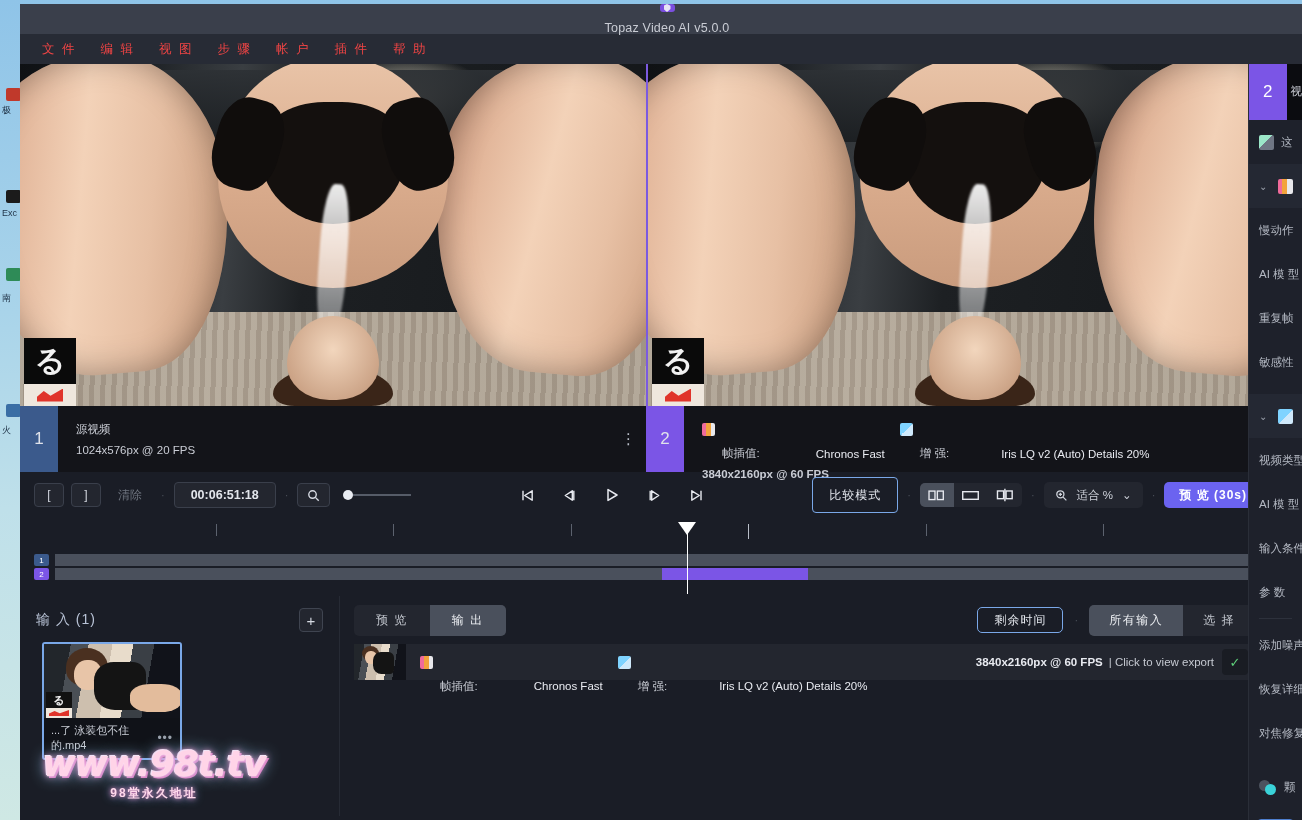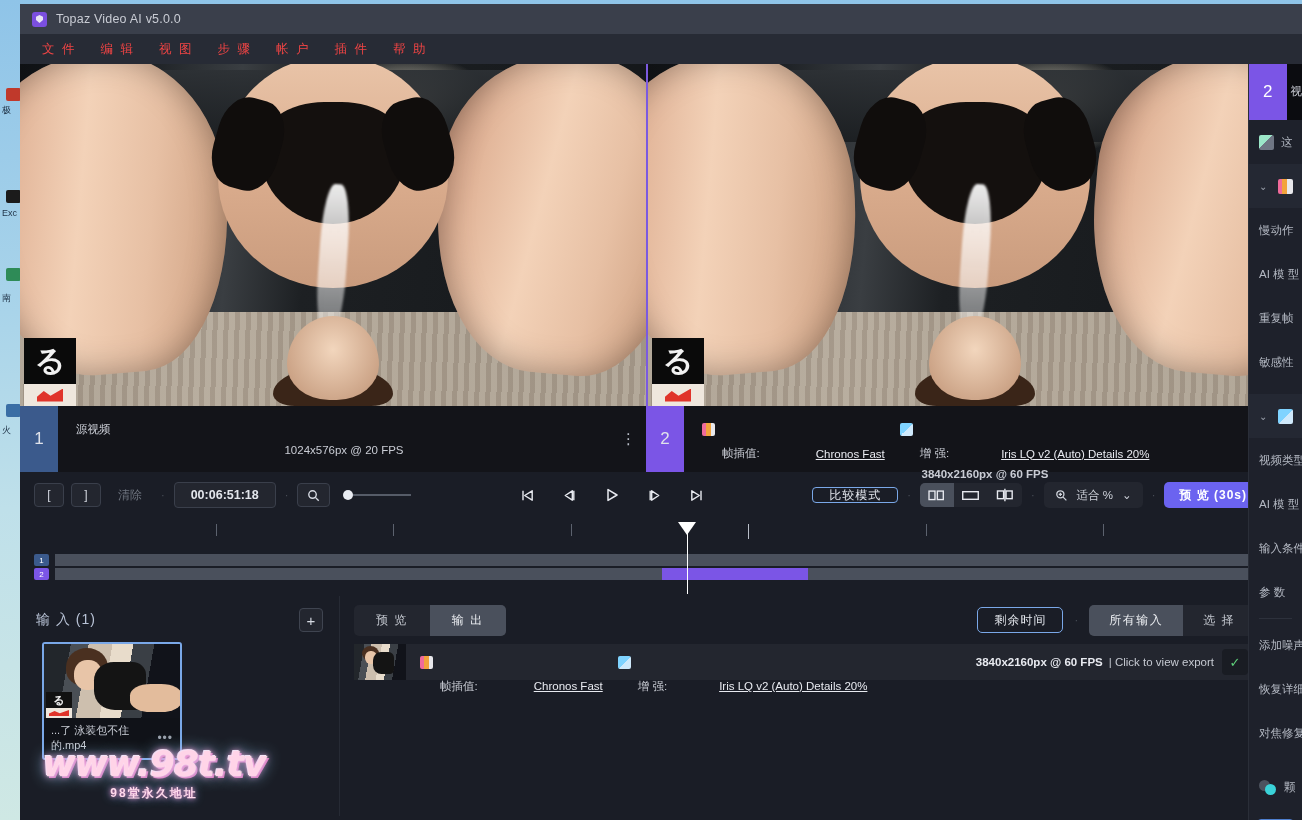--- a/index.html
+++ b/index.html
@@ -26,21 +26,21 @@
   #app {
     position: absolute; left: 20px; top: 4px;
     width: 1282px; height: 816px;
     background: #1a1d26;
     overflow: hidden;
   }
 
   
   #titlebar {
     height: 30px; background: #3a3f4b;
-    display: flex; align-items: center; padding-left: 12px; gap: 9px;
+    display: flex; align-items: center; padding-left: 12px; gap: 9px; flex-direction: column;
   }
   #applogo {
     width: 15px; height: 15px; border-radius: 3px;
     background: #7b4fe0; position: relative;
     display: flex; align-items: center; justify-content: center;
   }
   #applogo::after {
     content: ""; width: 7px; height: 8px; background: #e8e4f5;
     clip-path: polygon(50% 0,100% 22%,100% 62%,50% 100%,0 62%,0 22%);
   }
@@ -152,25 +152,25 @@
     width: 38px; display: flex; align-items: center; justify-content: center;
     font-size: 17px; color: #dfe2ea;
   }
   #inum1 { background: #3b5a8c; }
   #inum2 { background: #7b55e6; }
   .ibody {
     flex: 1; background: #131419; display: flex; flex-direction: column;
     justify-content: center; padding-left: 18px; gap: 7px;
   }
   .ibody .l1 { color: #c9ccd4; font-size: 11.5px; display: flex; align-items: center; gap: 7px; }
-  .ibody .l2 { color: #c9ccd4; font-size: 11.5px; text-align: center; }
+  .ibody .l2 { color: #c9ccd4; font-size: 11.5px; }
   .ibody .l2.b { font-weight: bold; }
   .kv { display: flex; align-items: center; gap: 6px; margin-top: 48px; }
   .kv .k { color: #c9ccd4; }
-  .kv .v { color: #e8eaf0; margin-left: 50px; text-decoration: underline; }
+  .kv .v { color: #e8eaf0; margin-left: 50px; }
   .kv2 .v { margin-left: 46px; }
   .chip-ico { width: 13px; height: 13px; border-radius: 2px; flex: none; }
   .ico-frame { background: linear-gradient(90deg,#f06a9b 0 34%,#f2a33c 34% 67%,#e8e8ec 67% 100%); }
   .ico-enh  { background: linear-gradient(135deg,#7fd3ff 0 50%,#cfe9fb 50% 100%); }
   .dots {
     width: 34px; display: flex; align-items: center; justify-content: center;
     color: #b9bec8; font-size: 15px; letter-spacing: 1px; background: #131419;
   }
 
   
@@ -190,21 +190,21 @@
     border-radius: 4px; color: #e3e6ec; font-size: 12.5px; font-weight: bold;
     display: flex; align-items: center; font-family: "Liberation Sans", sans-serif;
   }
   .sep { color: #4a4f59; font-size: 11px; padding: 0 2px; }
   .slider { display: flex; align-items: center; gap: 0; margin-left: 6px; }
   .slider .knob { width: 10px; height: 10px; border-radius: 50%; background: #e9ecf2; }
   .slider .rail { width: 58px; height: 2px; background: #565c68; }
   #tcenter { flex: 1; display: flex; align-items: center; justify-content: center; gap: 27px; }
   .pbtn { color: #e8eaf0; display: flex; align-items: center; }
   .cmpbtn {
-    height: 16px; padding: 0 16px; border: 1px solid #7aa8e8; border-radius: 4px;
+    height: 36px; padding: 0 16px; border: 1px solid #7aa8e8; border-radius: 4px;
     background: transparent; color: #e3e6ec; font-size: 12px; letter-spacing: 1px;
     display: flex; align-items: center;
   }
   .segs { display: flex; background: #23262f; border-radius: 5px; overflow: hidden; }
   .seg {
     width: 34px; height: 24px; display: flex; align-items: center; justify-content: center;
   }
   .seg.on { background: #4a505c; }
   .zoomgrp {
     display: flex; align-items: center; gap: 9px; background: #23262f;

